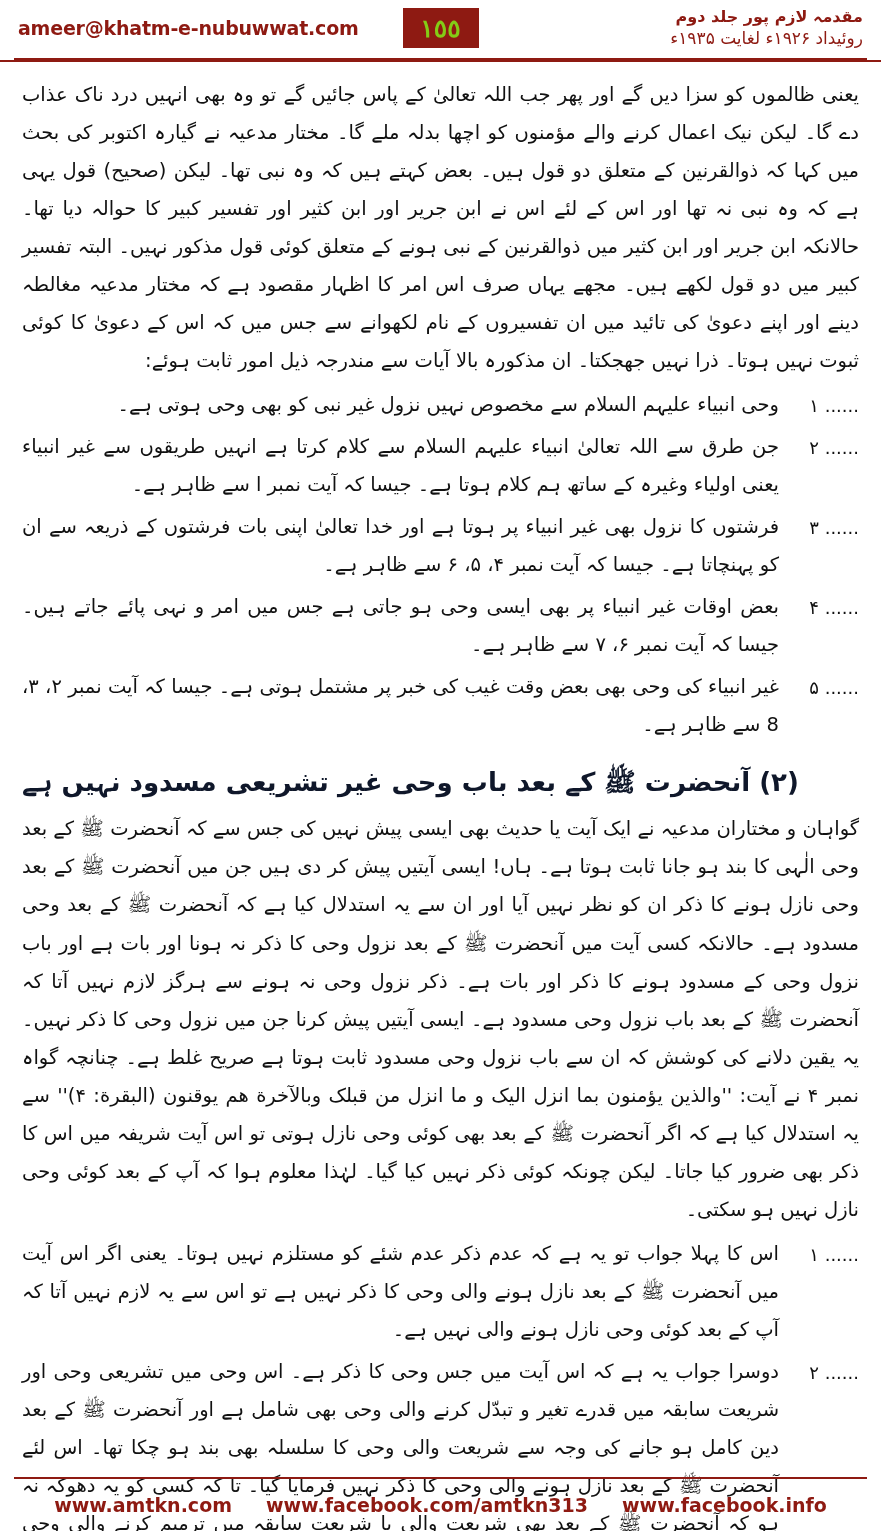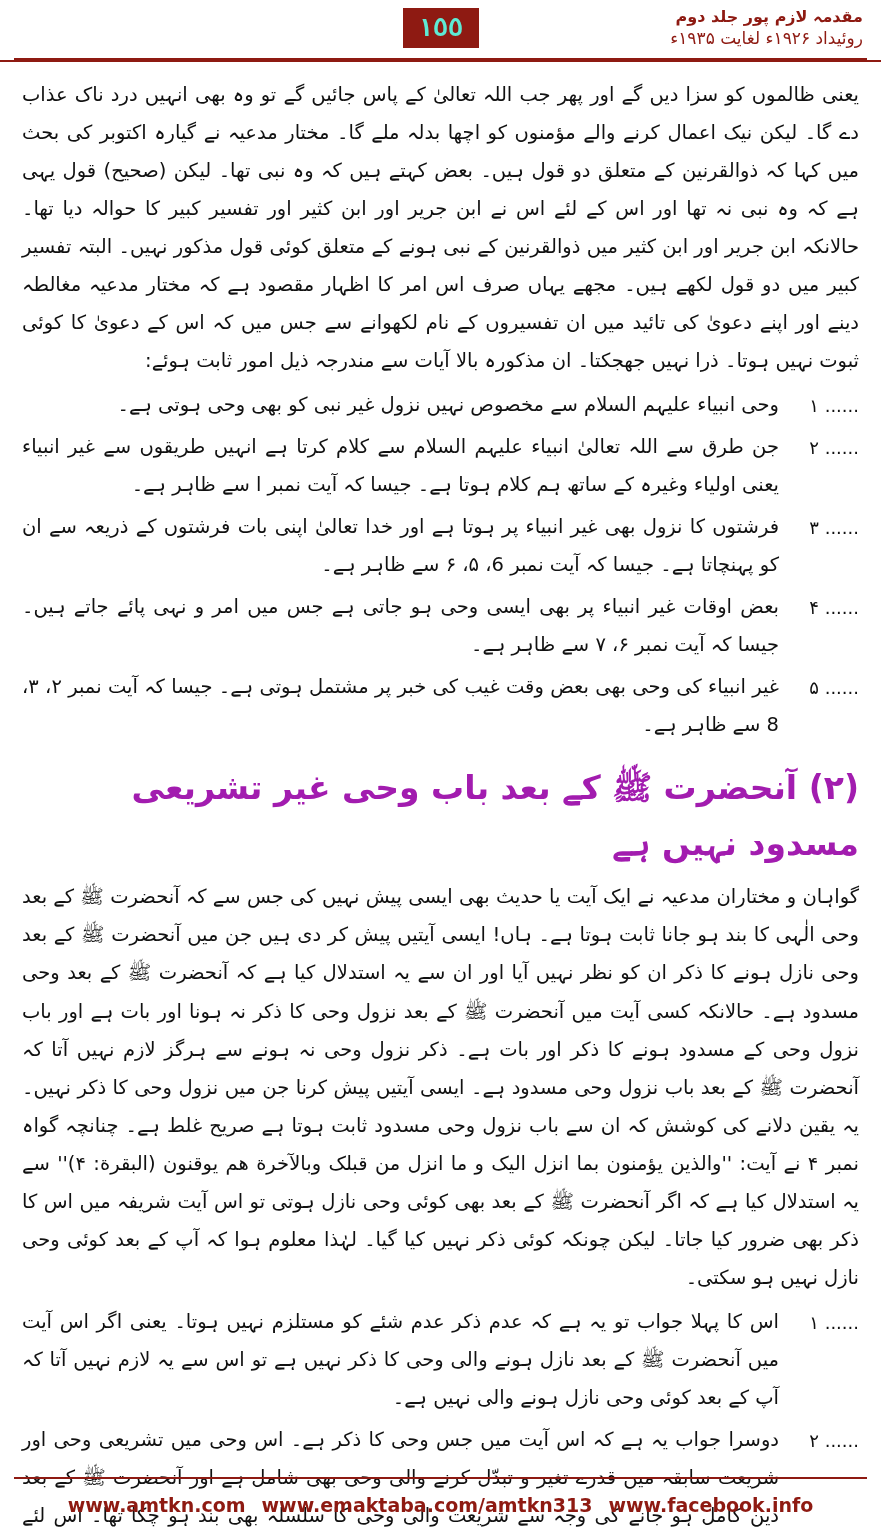--- a/index.html
+++ b/index.html
@@ -54,27 +54,27 @@
     color: #8e1a12;
     direction: ltr;
     letter-spacing: -0.2px;
   }
   .page-number-badge {
     position: absolute;
     left: 50%;
     top: 8px;
     transform: translateX(-50%);
     background: #8e1a12;
-    color: #5eead4;
+    color: #84cc16;
     width: 76px;
     height: 40px;
     display: flex;
     align-items: center;
     justify-content: center;
-    font-family: Liberation Mono, monospace;
+    font-family: Liberation Sans, sans-serif;
     font-size: 25px;
     font-weight: bold;
     letter-spacing: 1px;
   }
   .hdr-rule {
     position: absolute;
     left: 14px;
     right: 14px;
     bottom: 0;
     height: 2px;
@@ -117,41 +117,41 @@
     letter-spacing: 1px;
     color: #111;
   }
   .numitem .txt {
     flex: 1 1 auto;
     text-align: justify;
     font-size: 19.5px;
     line-height: 1.95;
   }
   .section-heading {
-    text-align: right;
-    font-size: 33px;
+    text-align: left;
+    font-size: 26px;
     font-weight: bold;
     margin: 16px 0 6px 0;
     line-height: 1.7;
-    color: #a21caf;
+    color: #0f172a;
   }
   
   .footer {
     position: absolute;
     left: 0;
     right: 0;
     bottom: 0;
     height: 52px;
     border-top: 2px solid #8e1a12;
     margin: 0 14px;
     width: calc(100% - 28px);
     display: flex;
     align-items: center;
     justify-content: center;
-    gap: 16px;
+    gap: 34px;
     font-family: "DejaVu Sans", sans-serif;
     font-size: 19px;
     font-weight: bold;
     color: #8e1a12;
     direction: ltr;
   }
   .footer a {
     color: #8e1a12;
     text-decoration: none;
   }
@@ -160,20 +160,21 @@
 <body>
 
 <div class="page">
 
   <div class="header">
     <div class="header-inner">
       <div class="hdr-right">
         <div>مقدمہ لازم پور جلد دوم</div>
         <div class="line2">روئیداد ۱۹۲۶ء لغایت ۱۹۳۵ء</div>
       </div>
+      <div class="hdr-left">ameer@khatm-e-nubuwwat.com</div>
     </div>
     <div class="page-number-badge">١٥٥</div>
     <div class="hdr-rule"></div>
   </div>
 
   <div class="body">
 
     <p class="para">یعنی ظالموں کو سزا دیں گے اور پھر جب اللہ تعالیٰ کے پاس جائیں گے تو وہ بھی انہیں درد ناک عذاب دے گا۔ لیکن نیک اعمال کرنے والے مؤمنوں کو اچھا بدلہ ملے گا۔ مختار مدعیہ نے گیارہ اکتوبر کی بحث میں کہا کہ ذوالقرنین کے متعلق دو قول ہیں۔ بعض کہتے ہیں کہ وہ نبی تھا۔ لیکن (صحیح) قول یہی ہے کہ وہ نبی نہ تھا اور اس کے لئے اس نے ابن جریر اور ابن کثیر اور تفسیر کبیر کا حوالہ دیا تھا۔ حالانکہ ابن جریر اور ابن کثیر میں ذوالقرنین کے نبی ہونے کے متعلق کوئی قول مذکور نہیں۔ البتہ تفسیر کبیر میں دو قول لکھے ہیں۔ مجھے یہاں صرف اس امر کا اظہار مقصود ہے کہ مختار مدعیہ مغالطہ دینے اور اپنے دعویٰ کی تائید میں ان تفسیروں کے نام لکھوانے سے جس میں کہ اس کے دعویٰ کا کوئی ثبوت نہیں ہوتا۔ ذرا نہیں جھجکتا۔ ان مذکورہ بالا آیات سے مندرجہ ذیل امور ثابت ہوئے:</p>
 
     <div class="numlist">
@@ -189,21 +190,21 @@
           <span class="dots">......</span>
           <span>٢</span>
         </div>
         <div class="txt">جن طرق سے اللہ تعالیٰ انبیاء علیہم السلام سے کلام کرتا ہے انہیں طریقوں سے غیر انبیاء یعنی اولیاء وغیرہ کے ساتھ ہم کلام ہوتا ہے۔ جیسا کہ آیت نمبر ا سے ظاہر ہے۔</div>
       </div>
       <div class="numitem">
         <div class="num">
           <span class="dots">......</span>
           <span>٣</span>
         </div>
-        <div class="txt">فرشتوں کا نزول بھی غیر انبیاء پر ہوتا ہے اور خدا تعالیٰ اپنی بات فرشتوں کے ذریعہ سے ان کو پہنچاتا ہے۔ جیسا کہ آیت نمبر 6، ۵، ۶ سے ظاہر ہے۔</div>
+        <div class="txt">فرشتوں کا نزول بھی غیر انبیاء پر ہوتا ہے اور خدا تعالیٰ اپنی بات فرشتوں کے ذریعہ سے ان کو پہنچاتا ہے۔ جیسا کہ آیت نمبر ۴، ۵، ۶ سے ظاہر ہے۔</div>
       </div>
       <div class="numitem">
         <div class="num">
           <span class="dots">......</span>
           <span>۴</span>
         </div>
         <div class="txt">بعض اوقات غیر انبیاء پر بھی ایسی وحی ہو جاتی ہے جس میں امر و نہی پائے جاتے ہیں۔ جیسا کہ آیت نمبر ۶، ۷ سے ظاہر ہے۔</div>
       </div>
       <div class="numitem">
         <div class="num">
@@ -232,17 +233,17 @@
           <span>٢</span>
         </div>
         <div class="txt">دوسرا جواب یہ ہے کہ اس آیت میں جس وحی کا ذکر ہے۔ اس وحی میں تشریعی وحی اور شریعت سابقہ میں قدرے تغیر و تبدّل کرنے والی وحی بھی شامل ہے اور آنحضرت ﷺ کے بعد دین کامل ہو جانے کی وجہ سے شریعت والی وحی کا سلسلہ بھی بند ہو چکا تھا۔ اس لئے آنحضرت ﷺ کے بعد نازل ہونے والی وحی کا ذکر نہیں فرمایا گیا۔ تا کہ کسی کو یہ دھوکہ نہ ہو کہ آنحضرت ﷺ کے بعد بھی شریعت والی یا شریعت سابقہ میں ترمیم کرنے والی وحی نازل ہو سکتی ہے۔ چنانچہ اس قسم کی ایک دوسری آیت ''ولقد اوحیٰ الیک و الی الذین من قبلک (الآیة)'' کی تفسیر میں علماء متقدمین نے اس امر کی تشریح کی ہے۔ امام عبدالوہاب شعرانی بحوالہ فتوحات مکیہ اپنی کتاب (الیواقیت والجواہر ج</div>
       </div>
     </div>
 
   </div>
 
   <div class="footer">
     <a href="#">www.amtkn.com</a>
-    <a href="#">www.emaktaba.com/amtkn313</a>
+    <a href="#">www.facebook.com/amtkn313</a>
     <a href="#">www.facebook.info</a>
   </div>
 
 </div>
 
 </body></html>

